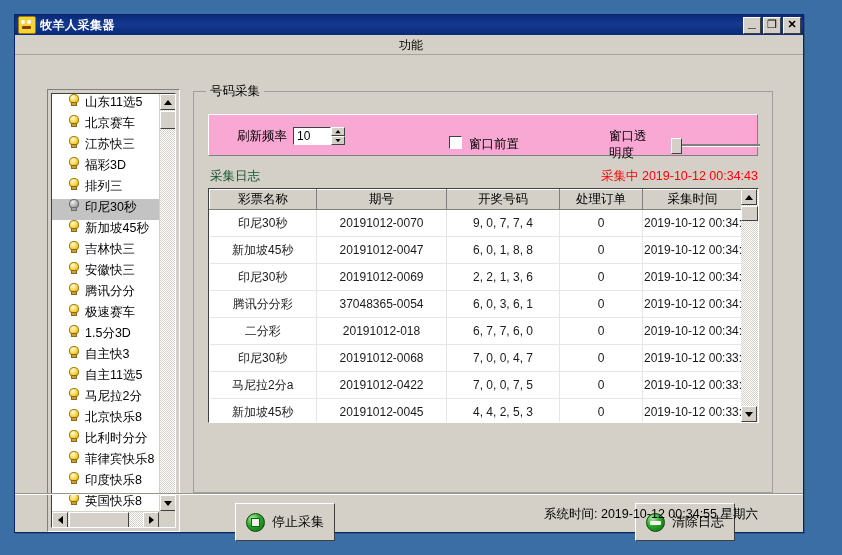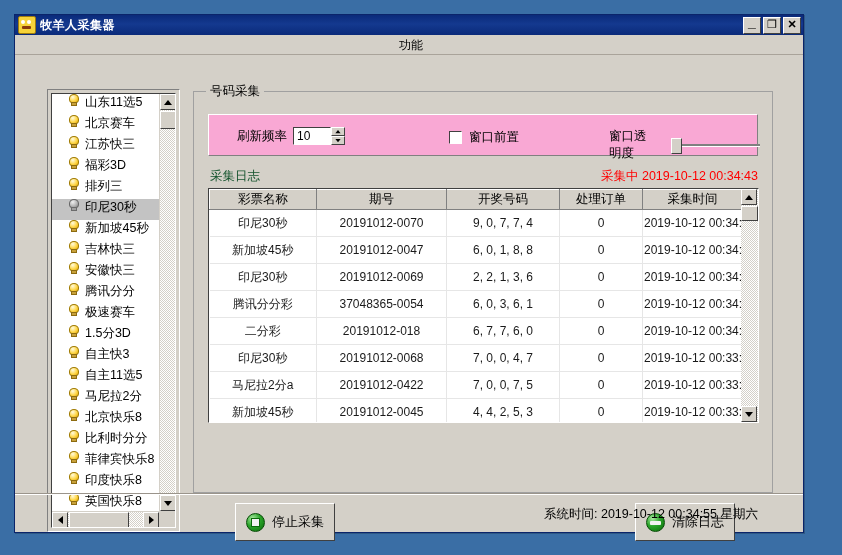--- a/index.html
+++ b/index.html
@@ -287,22 +287,22 @@
     background: #d4d0c8;
     border: 1px solid;
     border-color: #ffffff #404040 #404040 #ffffff;
     box-sizing: border-box;
     display: flex; align-items: center; justify-content: center;
     cursor: default;
   }
   .spin-b .arrow { transform: scale(0.65); }
 
   .opt-topmost {
-    position: absolute; left: 240px; top: 14px;
-    display: flex; align-items: center; gap: 7px;
+    position: absolute; left: 240px; top: 21px;
+    display: flex; align-items: flex-start; gap: 7px;
   }
   .checkbox {
     width: 13px; height: 13px;
     background: #ffffff;
     border: 1px solid;
     border-color: #404040 #ffffff #ffffff #404040;
     box-sizing: border-box;
     cursor: default;
   }
 

